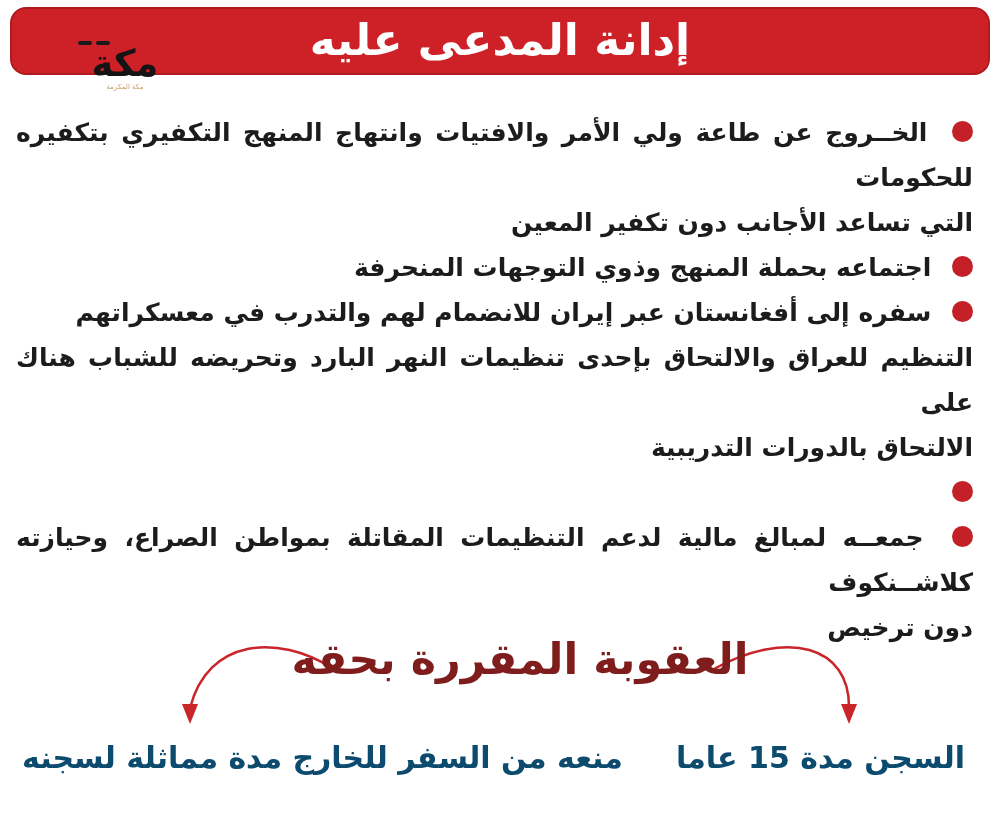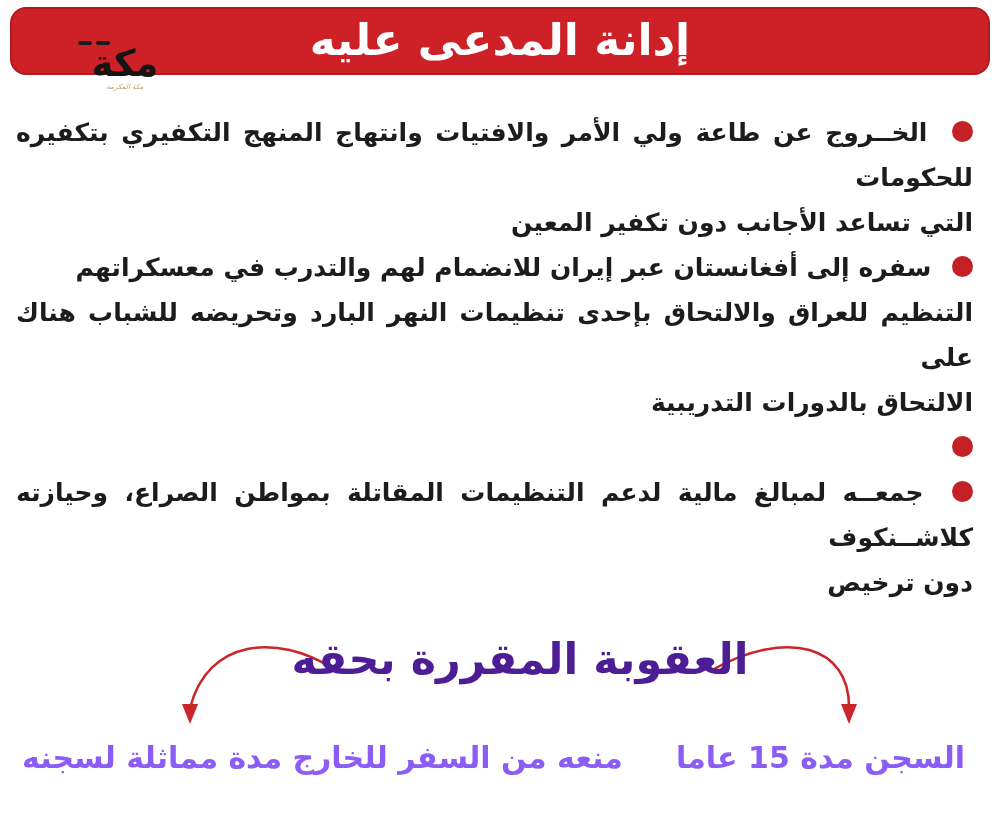--- a/index.html
+++ b/index.html
@@ -21,42 +21,42 @@
     position:absolute;left:48px;top:4px;width:130px;text-align:center;color:#141414;margin-top:24px;
   }
   .logo-dots{
     display:block;width:14px;height:4px;margin:4px auto 0 18px;
     background:#1a1a1a;border-radius:2px;box-shadow:18px 0 0 #1a1a1a;
   }
   .logo-text{
     display:block;font-size:37px;font-weight:bold;line-height:38px;letter-spacing:2px;
   }
   .logo-tagline{
-    display:block;font-size:7px;line-height:8px;color:#c89a62;letter-spacing:1px;font-style:italic;
+    display:block;font-size:7px;line-height:8px;color:#c89a62;letter-spacing:1px;
   }
   
   .findings{
     position:absolute;top:110px;right:27px;left:16px;
     direction:rtl;color:#1c1c1c;font-size:25px;font-weight:bold;
   }
   .line{line-height:45px;text-align:right;}
   .line.fill{text-align:justify;text-align-last:justify;}
   .dot{
     display:inline-block;width:21px;height:21px;border-radius:50%;
     background:#c32127;margin-left:12px;vertical-align:middle;position:relative;top:-3px;
   }
   
   .penalty{position:absolute;left:0;top:612px;width:1000px;height:201px;}
   .penalty-heading{
     position:absolute;left:520px;top:22px;transform:translateX(-50%);
-    color:#4c1d95;font-size:43px;font-weight:bold;white-space:nowrap;direction:rtl;
+    color:#7f1d1d;font-size:43px;font-weight:bold;white-space:nowrap;direction:rtl;
   }
   .arrows{position:absolute;left:0;top:0;width:1000px;height:201px;}
   .penalty-item{
-    position:absolute;top:128px;color:#8b5cf6;font-size:30px;font-weight:bold;
+    position:absolute;top:128px;color:#0c4a6e;font-size:30px;font-weight:bold;
     direction:rtl;white-space:nowrap;text-align:right;
   }
   .penalty-item.prison{right:35px;}
   .penalty-item.travel{left:22px;}
 </style>
 </head>
 <body>
 
 <div class="banner">
   <div class="banner-title">إدانة المدعى عليه</div>
@@ -70,20 +70,26 @@
 <div class="findings">
 
   <div>
     <div class="line fill">
       <span class="dot"></span>
       <span>الخــروج عن طاعة ولي الأمر والافتيات وانتهاج المنهج التكفيري بتكفيره للحكومات</span>
     </div>
     <div class="line">التي تساعد الأجانب دون تكفير المعين</div>
   </div>
 
+  <div>
+    <div class="line">
+      <span class="dot"></span>
+      <span>اجتماعه بحملة المنهج وذوي التوجهات المنحرفة</span>
+    </div>
+  </div>
 
 
   <div>
     <div class="line">
       <span class="dot"></span>
       <span>سفره إلى أفغانستان عبر إيران للانضمام لهم والتدرب في معسكراتهم</span>
     </div>
   </div>
 
   <div>

